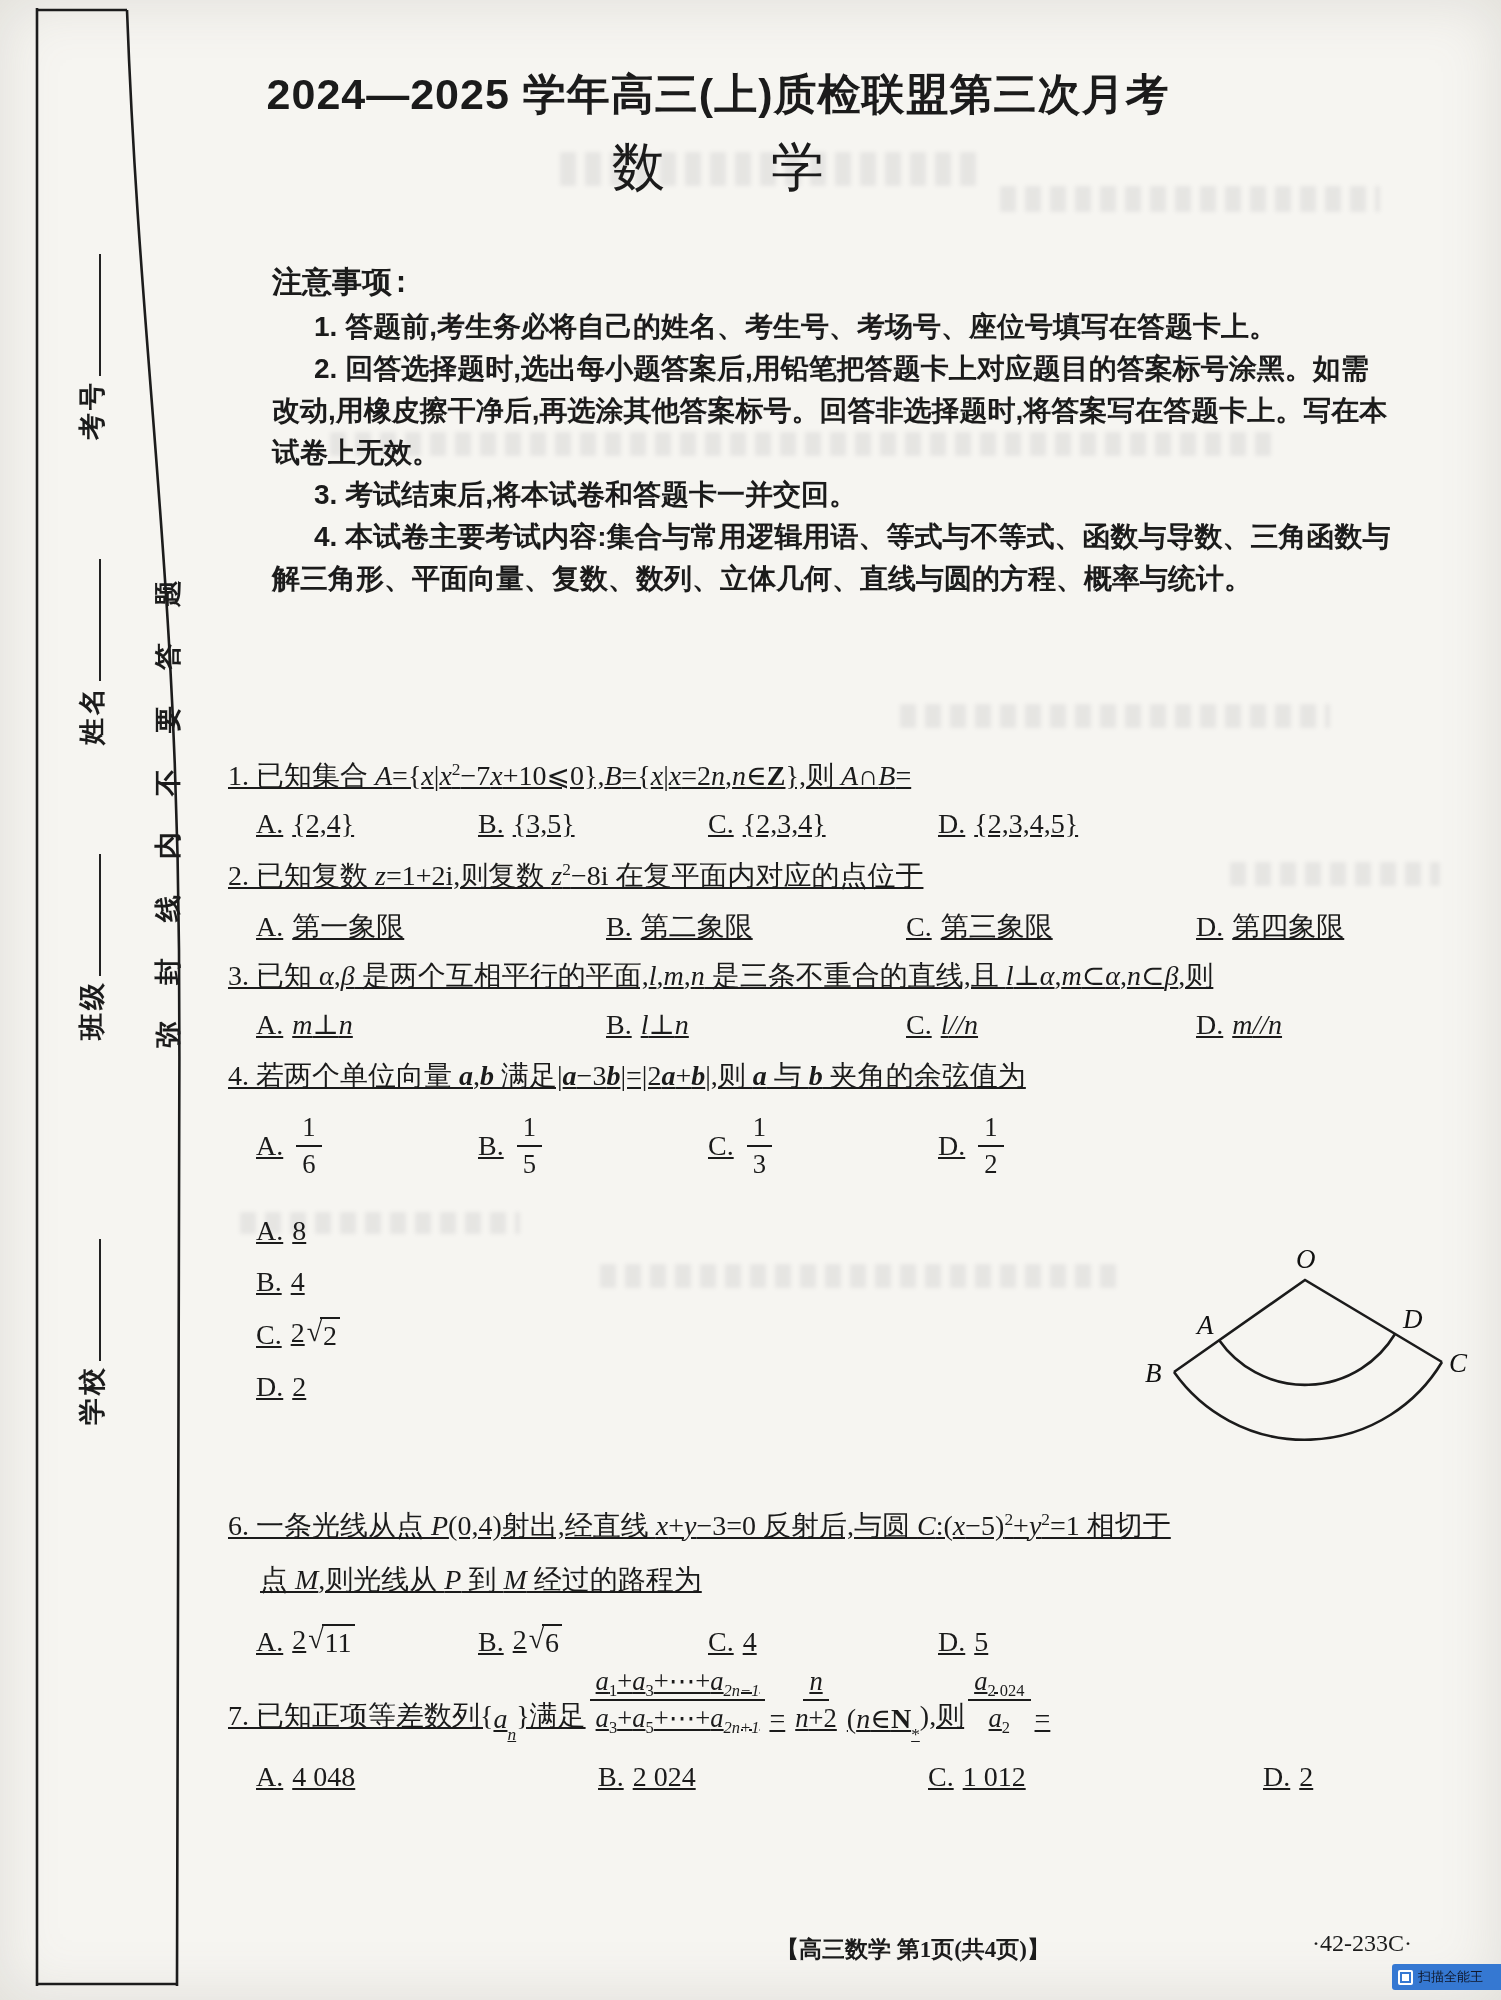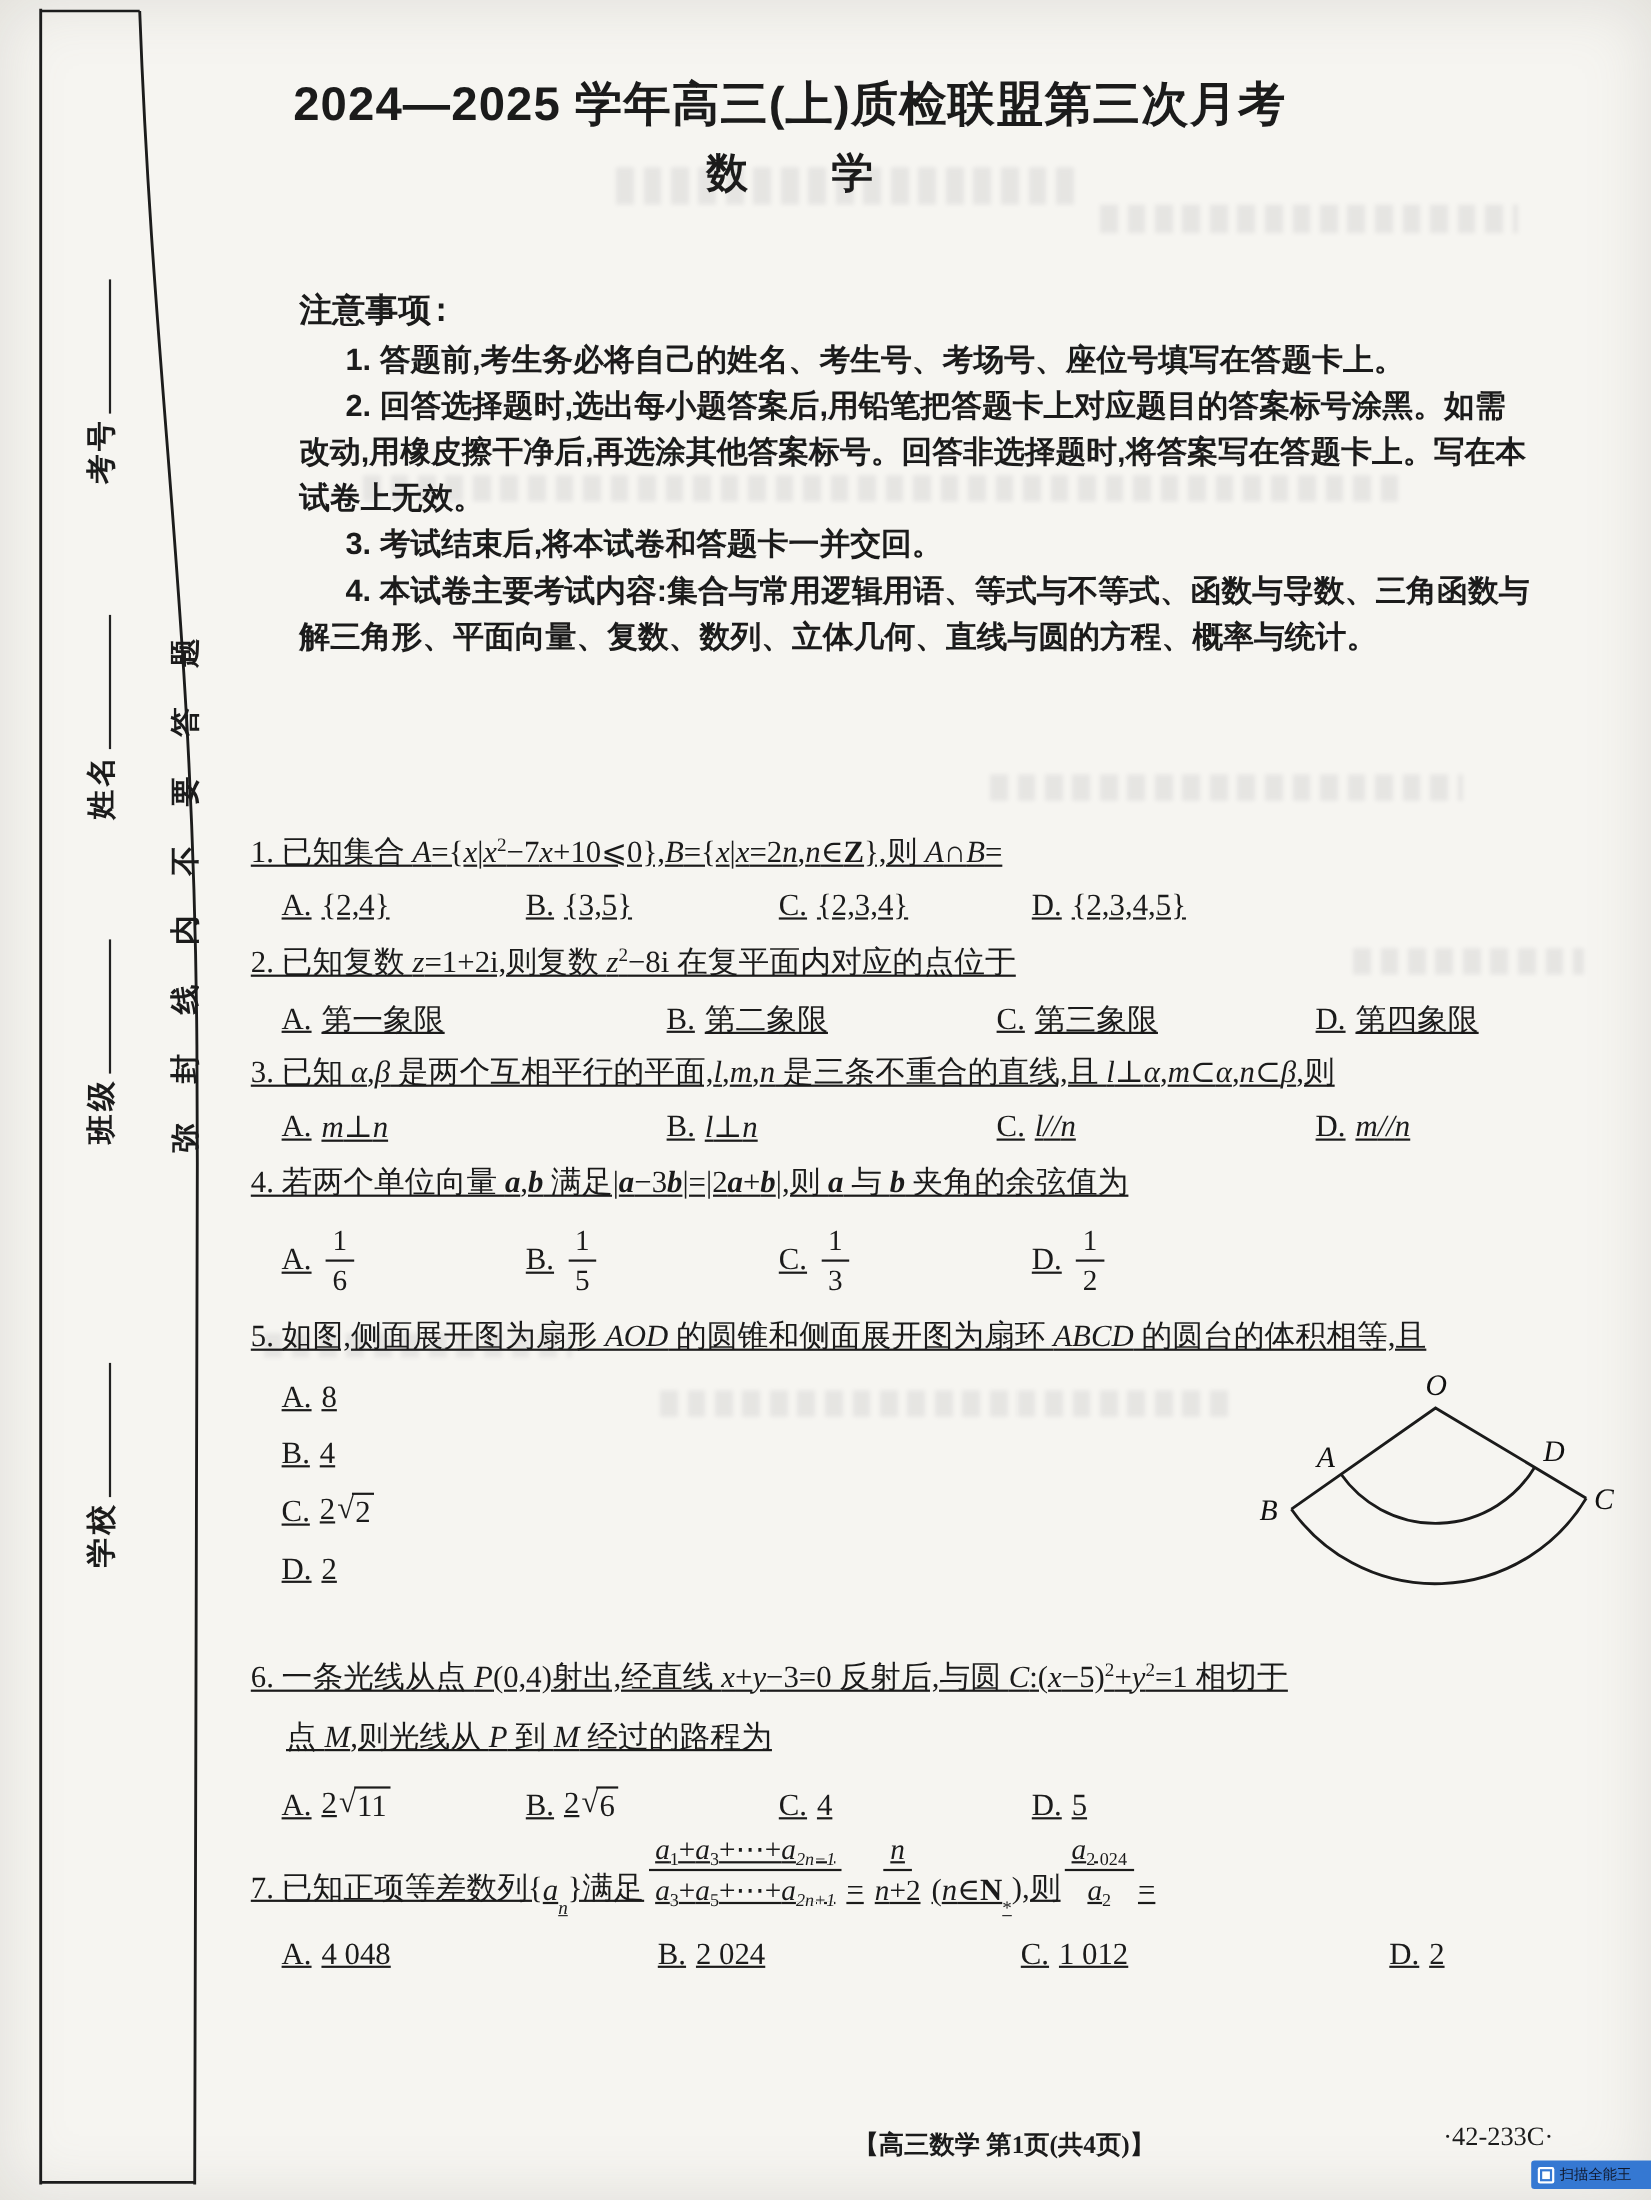--- a/index.html
+++ b/index.html
@@ -11,21 +11,21 @@
   .vfield{position:absolute;left:72px;transform:rotate(-90deg);transform-origin:0 0;white-space:nowrap;
           font-size:27px;font-weight:600;letter-spacing:3px;}
   .vfield .uline{display:inline-block;width:122px;height:1em;border-bottom:2.5px solid #222;margin-left:4px;}
   .sealtext{position:absolute;left:150px;top:1048px;transform:rotate(-90deg);transform-origin:0 0;
             white-space:nowrap;font-size:27px;font-weight:600;letter-spacing:36px;
             font-family:"Liberation Sans","DejaVu Sans",sans-serif;}
   
   .titlebox{position:absolute;left:228px;top:66px;width:980px;text-align:center;
             font-family:"Liberation Sans","DejaVu Sans",sans-serif;}
   .title{font-size:43px;font-weight:bold;letter-spacing:1px;}
-  .subject{font-size:38px;font-weight:bold;margin-top:8px;}
+  .subject{font-size:53px;font-weight:normal;margin-top:8px;}
   
   .notice-h{position:absolute;left:272px;top:262px;font-size:30px;font-weight:bold;
             font-family:Liberation Mono, monospace;}
   .notice{position:absolute;left:272px;top:306px;width:1120px;font-size:28px;line-height:42px;
           font-weight:600;font-family:"Liberation Sans","DejaVu Sans",sans-serif;}
   .notice p{margin:0;text-indent:42px;}
   
   .sect{position:absolute;left:236px;top:658px;width:1244px;font-size:29px;line-height:44px;font-weight:bold;
         font-family:"Liberation Sans","DejaVu Sans",sans-serif;}
   .sect .sect2{padding-left:34px;}
@@ -213,21 +213,20 @@
           <span class="olab">D.</span>
           <span><span class="frac">
               <span class="num"><span class="mt">1</span></span>
               <span class="den"><span class="mt">2</span></span>
             </span></span>
         </span>
     </div>
   </div>
 
   <div class="q" style="top:1196px">
-    <div class="stem"><span class="mt">5. 如图,侧面展开图为扇形 </span><span class="mi">AOD</span><span class="mt"> 的圆锥和侧面展开图为扇环 </span><span class="mi">ABCD</span><span class="mt"> 的圆台的体积相等,且</span></div>
     <div class="q5opts">
       <div>
           <span class="olab">A.</span>
           <span><span class="mt">8</span></span>
         </div>
       <div>
           <span class="olab">B.</span>
           <span><span class="mt">4</span></span>
         </div>
       <div>

